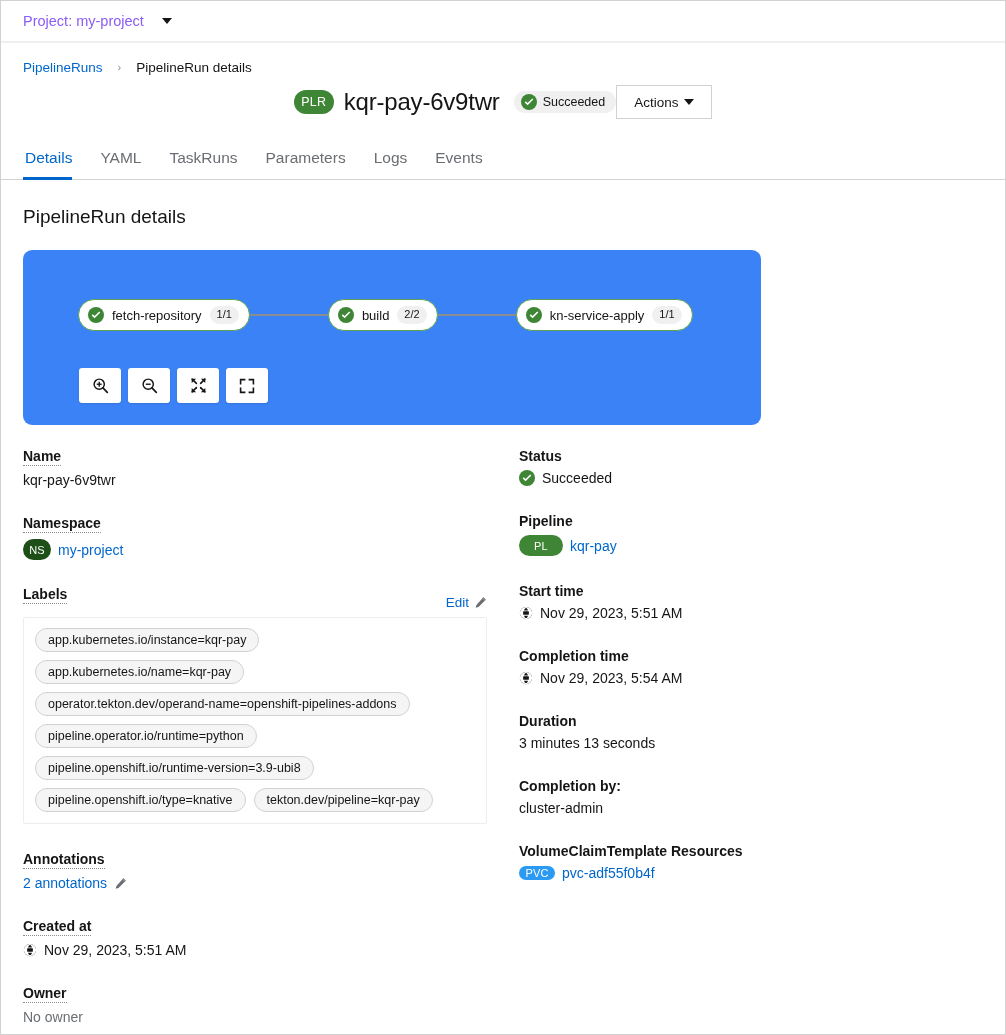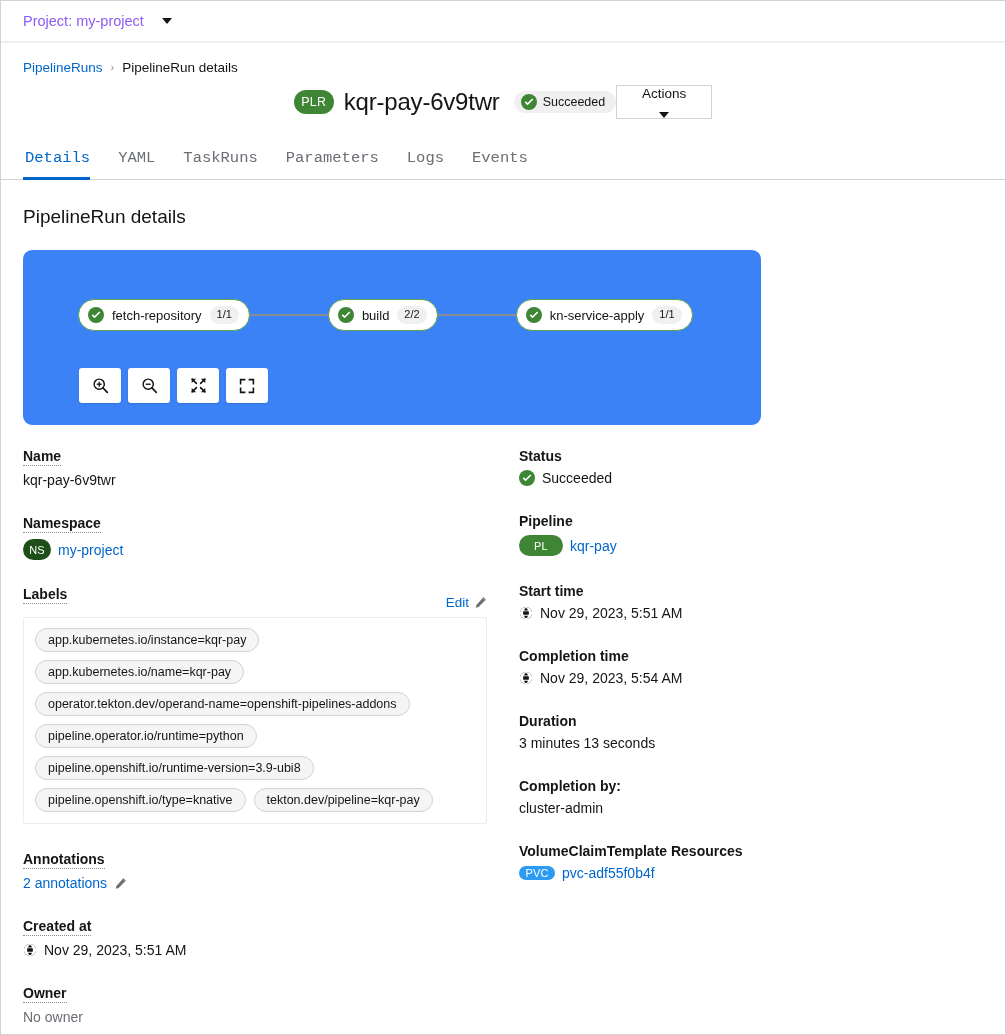--- a/index.html
+++ b/index.html
@@ -34,21 +34,21 @@
     border-top: 6px solid #151515;
     margin-left: 18px;
   }
 
   
   .page-head { padding: 18px 22px 0 22px; }
   .breadcrumb {
     display: flex;
     align-items: center;
     font-size: 13.5px;
-    gap: 8px;
+    gap: 15px;
     margin-bottom: 10px;
   }
   .breadcrumb a { color: #06c; text-decoration: none; cursor: pointer; }
   .bc-sep {
     color: #8a8d90;
     font-size: 11px;
     line-height: 1;
   }
   .bc-current { color: #151515; }
 
@@ -98,33 +98,31 @@
     justify-content: space-between;
     width: 96px;
     height: 34px;
     border: 1px solid #d2d2d2;
     background: #fff;
     padding: 0 17px;
     font-size: 13.5px;
     color: #151515;
     cursor: pointer;
     font-family: "Liberation Sans", sans-serif;
-    flex-direction: column;
   }
   .actions-btn .caret { margin-left: 0; border-top-color: #151515; }
 
   
   .tabs {
     display: flex;
     align-items: flex-end;
     gap: 0;
     padding: 0 22px;
     margin-top: 20px;
     border-bottom: 1px solid #d2d2d2;
-    font-family: Liberation Mono, monospace;
   }
   .tab {
     padding: 10px 14px 12px 14px;
     font-size: 15.5px;
     color: #6a6e73;
     cursor: pointer;
     position: relative;
     white-space: nowrap;
   }
   .tab:first-child { padding-left: 2px; }

